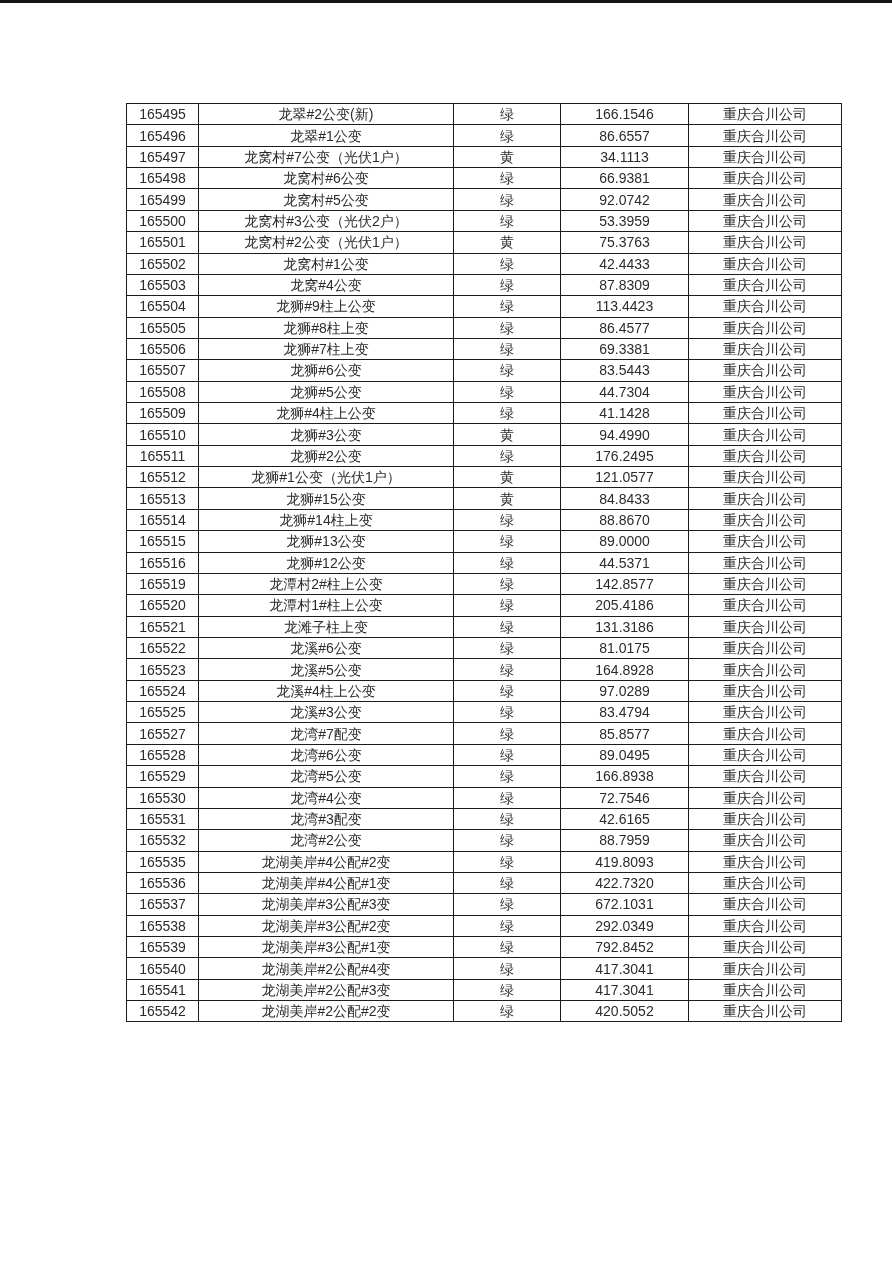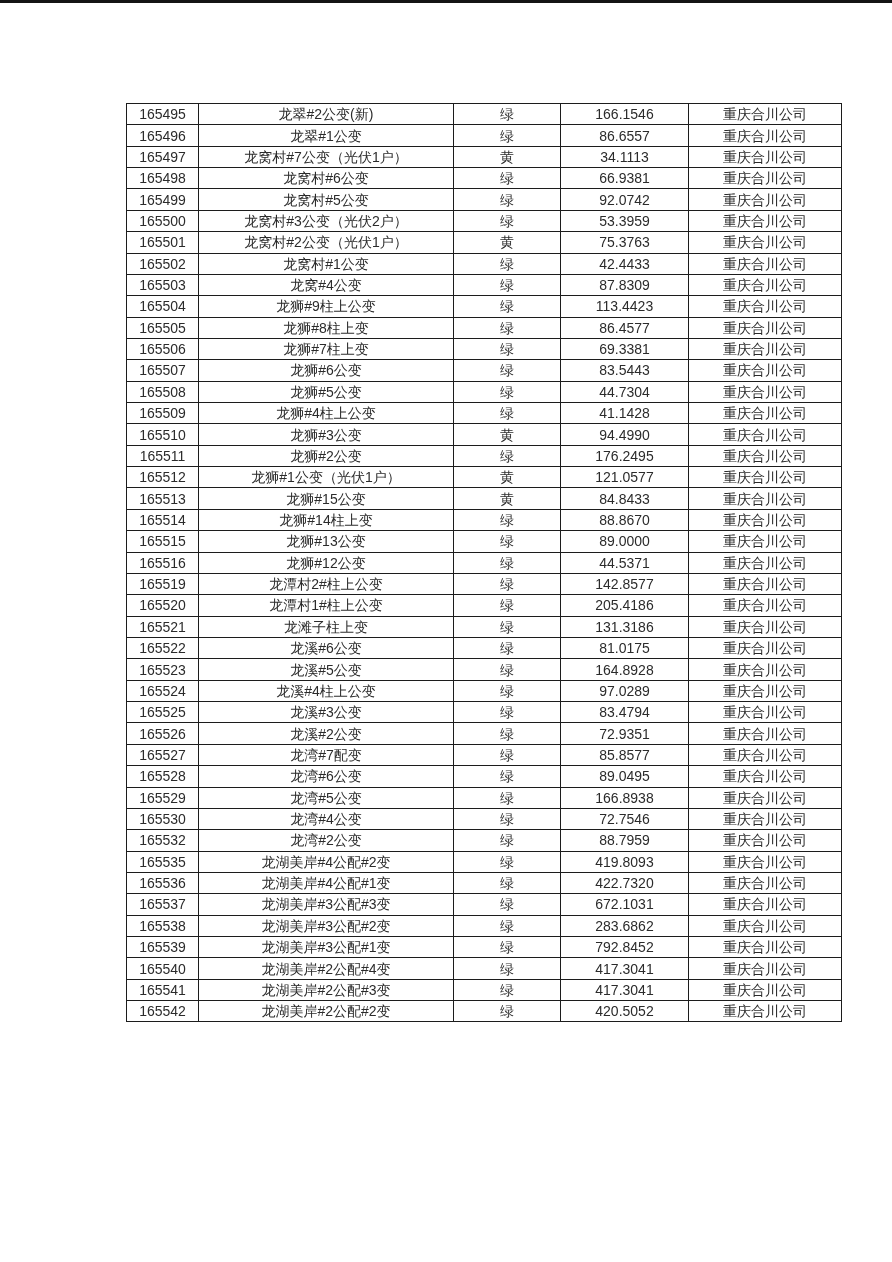--- a/index.html
+++ b/index.html
@@ -262,27 +262,20 @@
           <td>重庆合川公司</td>
         </tr>
         <tr>
           <td>165525</td>
           <td>龙溪#3公变</td>
           <td>绿</td>
           <td>83.4794</td>
           <td>重庆合川公司</td>
         </tr>
         <tr>
-          <td>165526</td>
-          <td>龙溪#2公变</td>
-          <td>绿</td>
-          <td>72.9351</td>
-          <td>重庆合川公司</td>
-        </tr>
-        <tr>
           <td>165527</td>
           <td>龙湾#7配变</td>
           <td>绿</td>
           <td>85.8577</td>
           <td>重庆合川公司</td>
         </tr>
         <tr>
           <td>165528</td>
           <td>龙湾#6公变</td>
           <td>绿</td>
@@ -297,20 +290,27 @@
           <td>重庆合川公司</td>
         </tr>
         <tr>
           <td>165530</td>
           <td>龙湾#4公变</td>
           <td>绿</td>
           <td>72.7546</td>
           <td>重庆合川公司</td>
         </tr>
         <tr>
+          <td>165531</td>
+          <td>龙湾#3配变</td>
+          <td>绿</td>
+          <td>42.6165</td>
+          <td>重庆合川公司</td>
+        </tr>
+        <tr>
           <td>165532</td>
           <td>龙湾#2公变</td>
           <td>绿</td>
           <td>88.7959</td>
           <td>重庆合川公司</td>
         </tr>
         <tr>
           <td>165535</td>
           <td>龙湖美岸#4公配#2变</td>
           <td>绿</td>
@@ -328,21 +328,21 @@
           <td>165537</td>
           <td>龙湖美岸#3公配#3变</td>
           <td>绿</td>
           <td>672.1031</td>
           <td>重庆合川公司</td>
         </tr>
         <tr>
           <td>165538</td>
           <td>龙湖美岸#3公配#2变</td>
           <td>绿</td>
-          <td>283.6862</td>
+          <td>292.0349</td>
           <td>重庆合川公司</td>
         </tr>
         <tr>
           <td>165539</td>
           <td>龙湖美岸#3公配#1变</td>
           <td>绿</td>
           <td>792.8452</td>
           <td>重庆合川公司</td>
         </tr>
         <tr>

